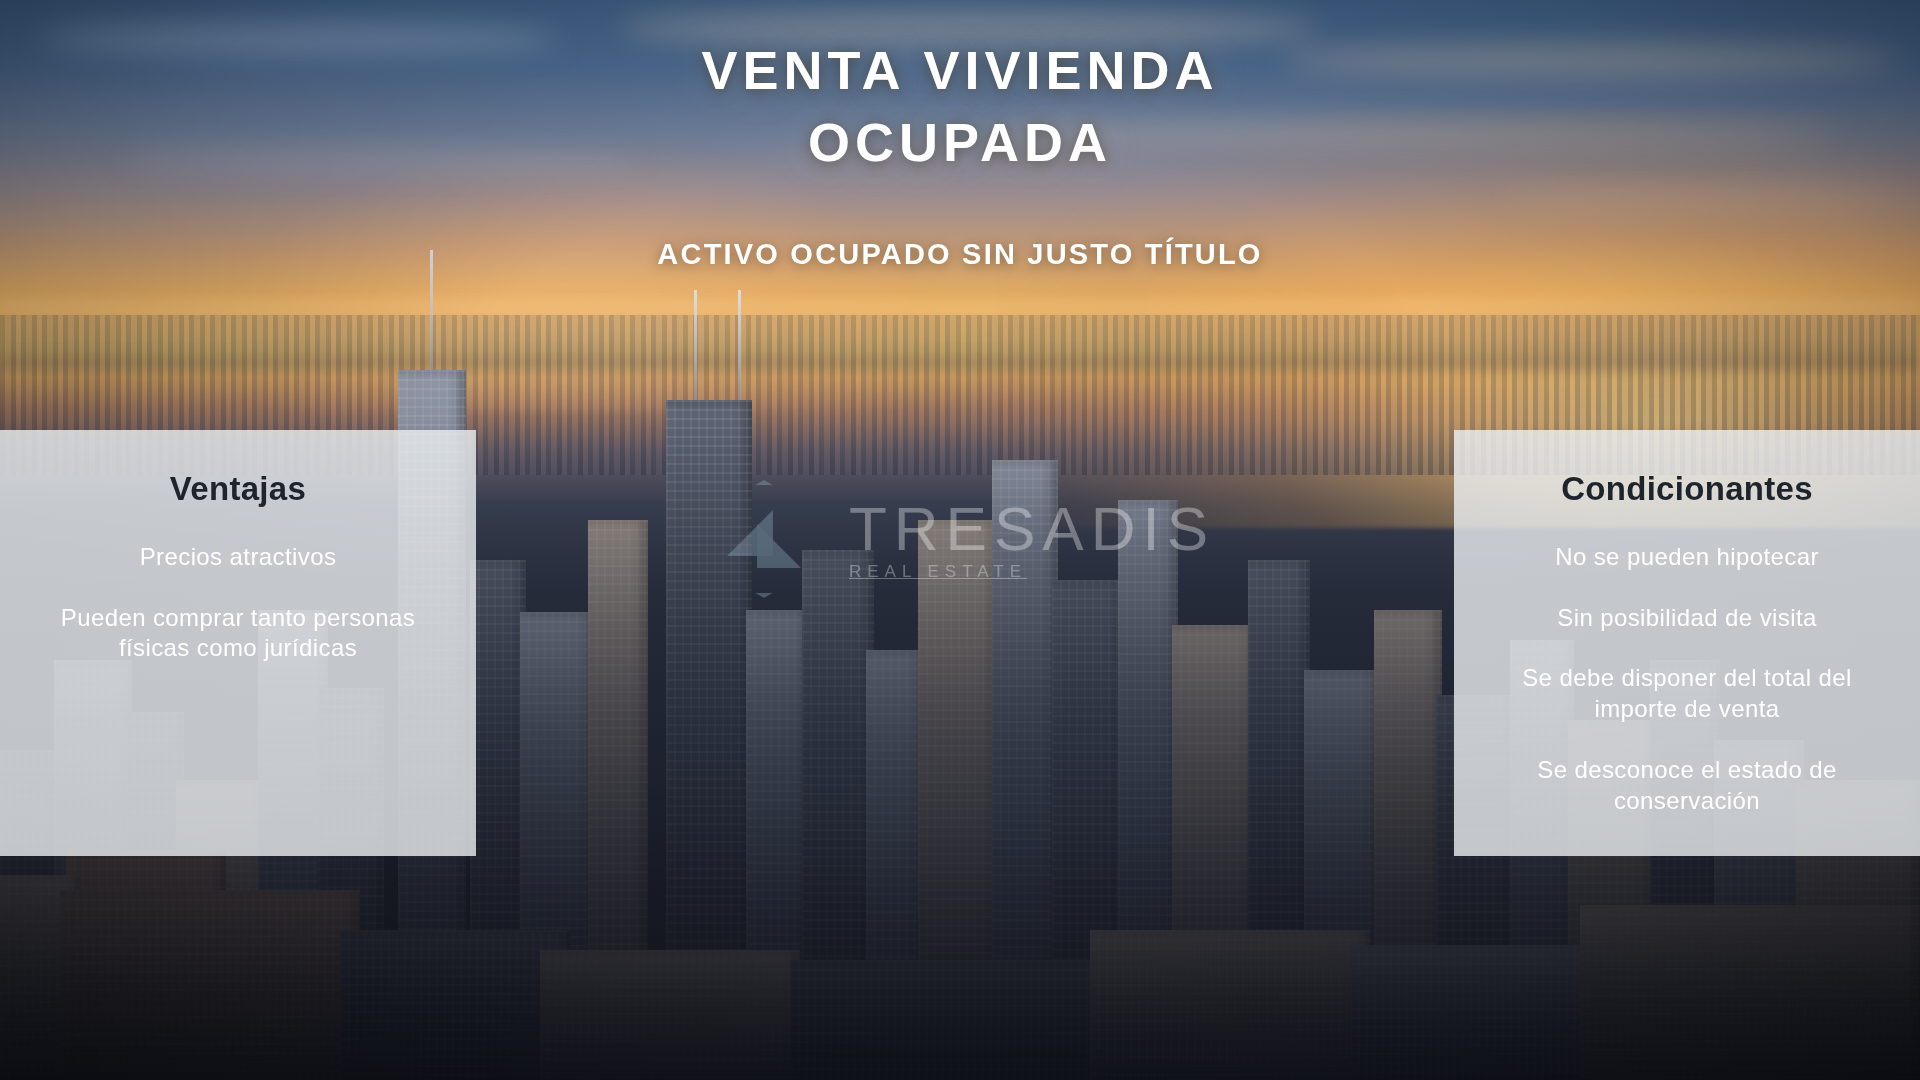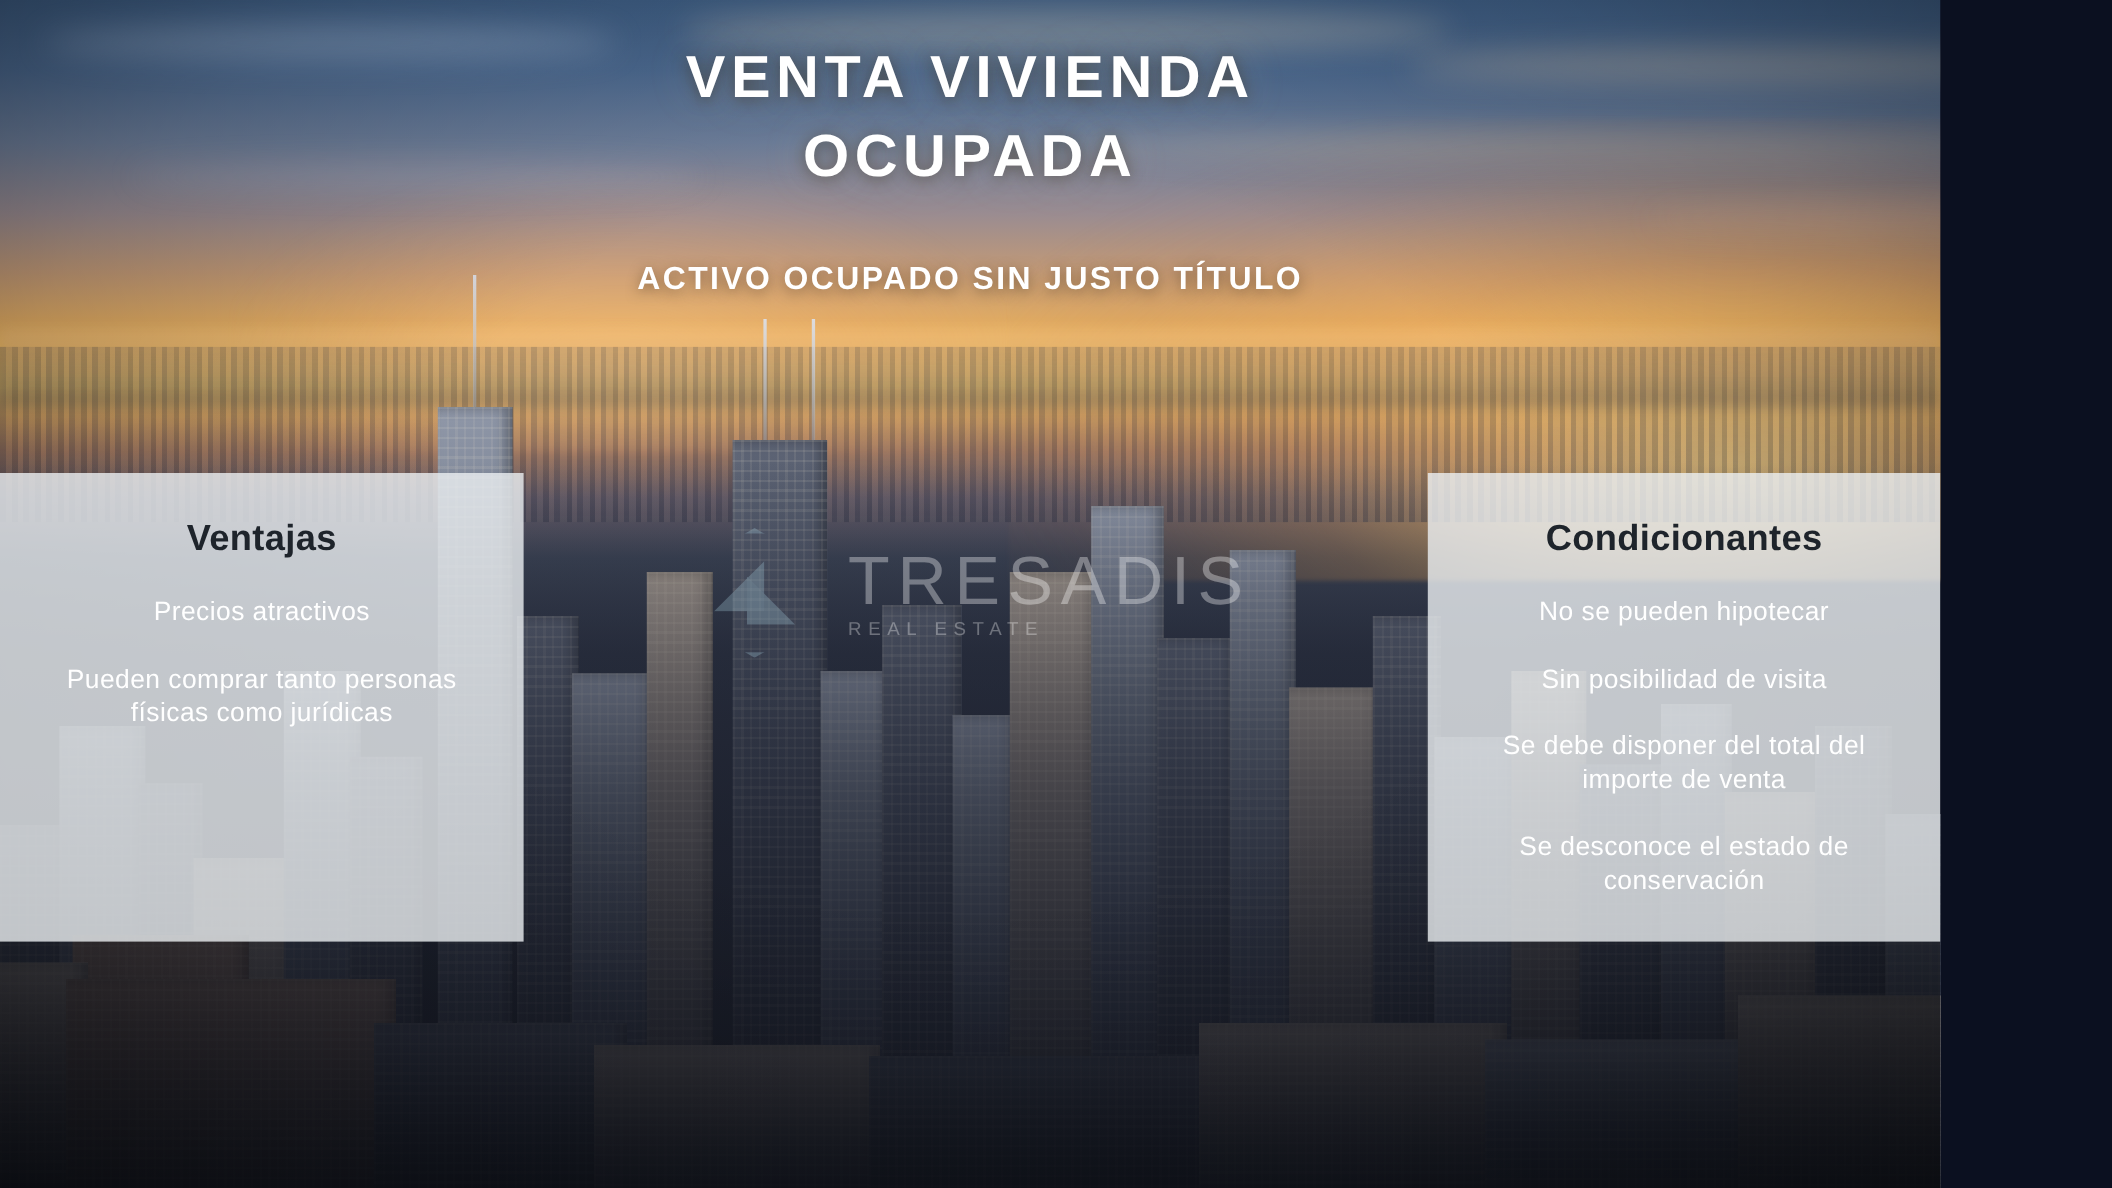--- a/index.html
+++ b/index.html
@@ -8,21 +8,21 @@
     padding: 0;
     width: 1920px;
     height: 1080px;
     overflow: hidden;
     background: #0b1020;
     font-family: "Liberation Sans", sans-serif;
   }
 
   #slide {
     position: relative;
-    width: 1764px;
+    width: 1920px;
     height: 1080px;
     overflow: hidden;
   }
 
   
   .bg {
     position: absolute;
     inset: 0;
     background:
       linear-gradient(to bottom,
@@ -235,20 +235,21 @@
     font-size: 62px;
     letter-spacing: 7px;
     font-weight: 400;
     line-height: 1.05;
     text-align: right;
   }
   .watermark .wm-sub {
     color: rgba(255,255,255,0.8);
     font-size: 17px;
     letter-spacing: 6px;
+    text-decoration: underline;
   }
 
   
   .panels {
     position: absolute;
     top: 430px;
     left: 0;
     right: 0;
     display: flex;
     justify-content: space-between;

